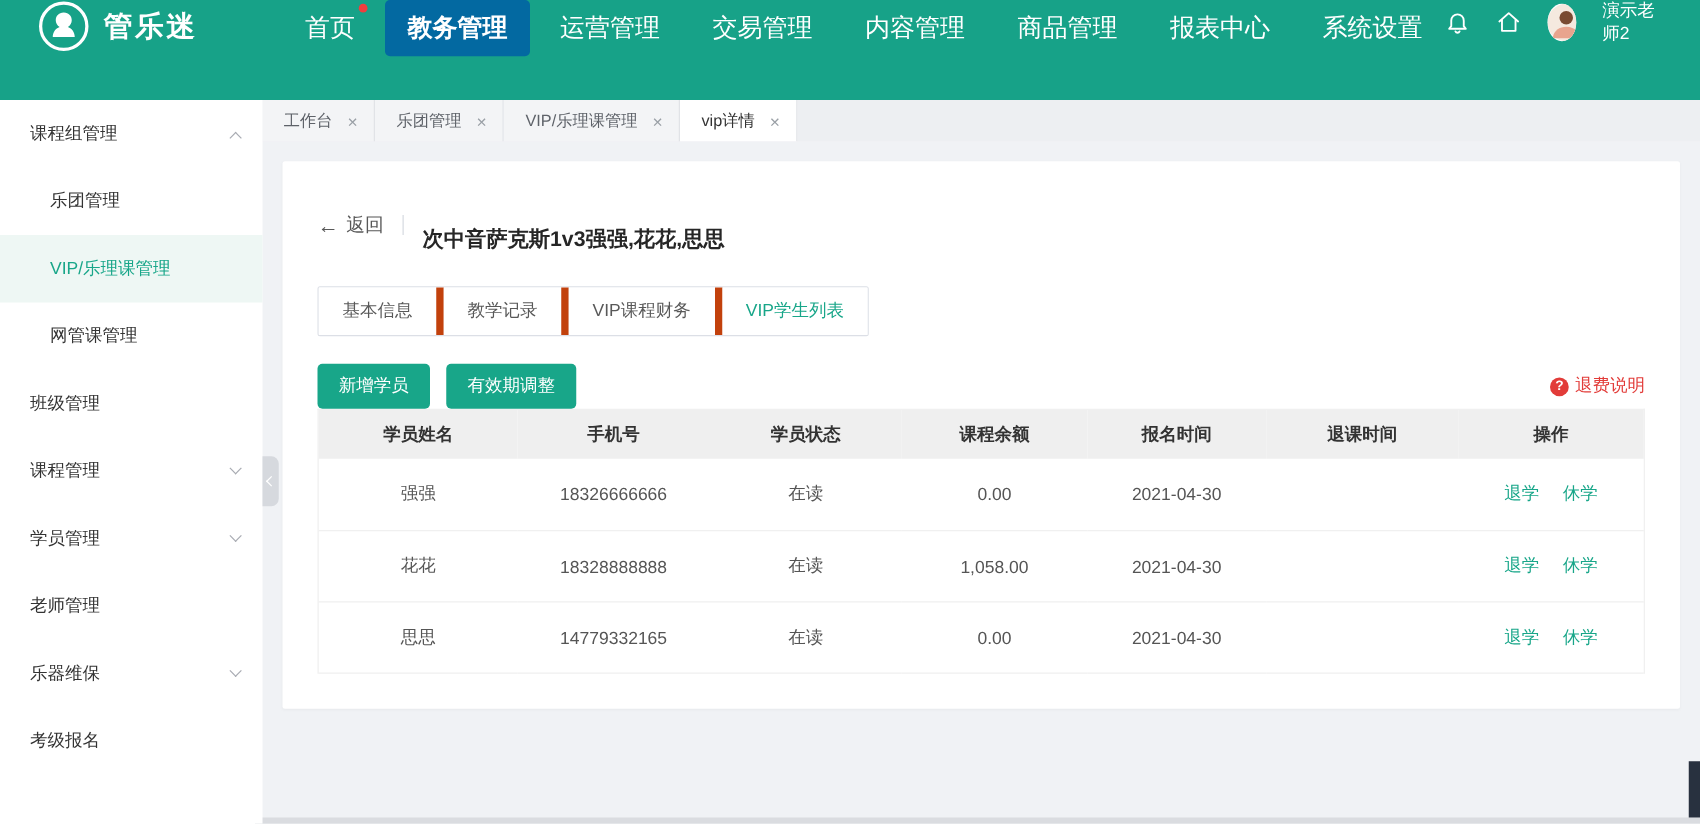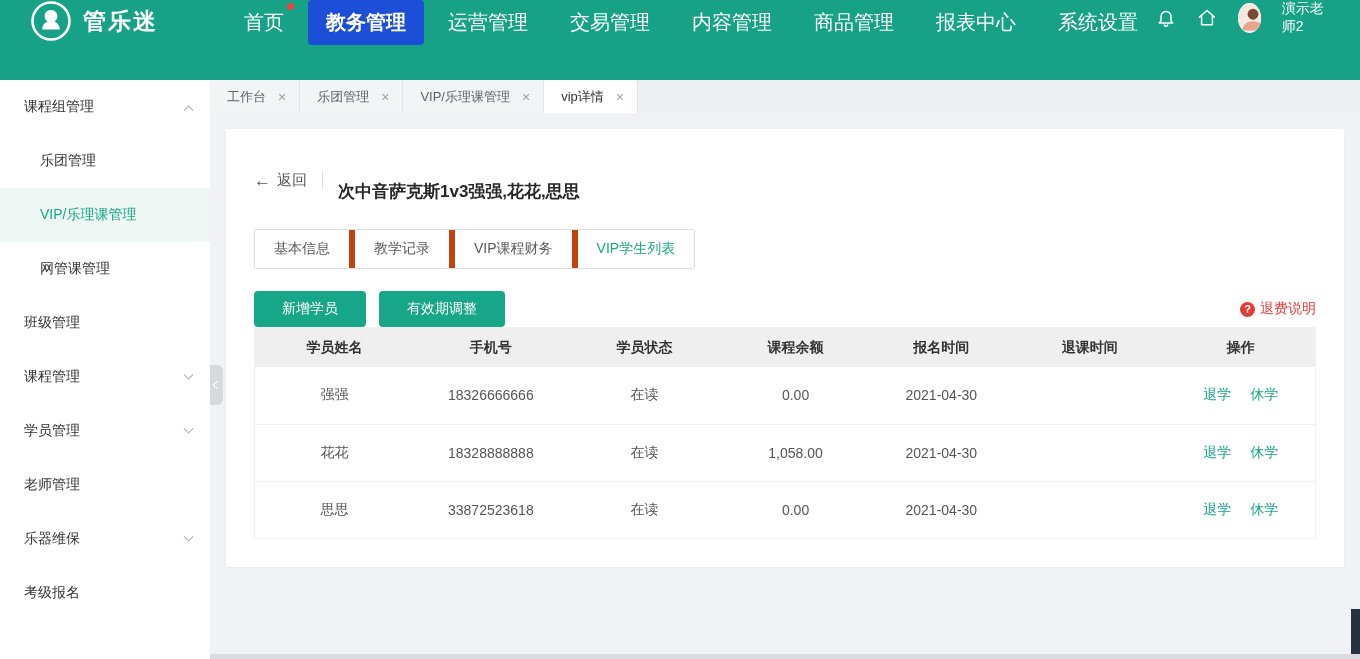--- a/index.html
+++ b/index.html
@@ -19,21 +19,21 @@
     padding: 0 30px; color: #fff;
   }
   .logo { display: flex; align-items: center; gap: 11px; min-width: 148px; cursor: pointer; }
   .logo-icon { display: flex; }
   .logo-text { font-size: 23px; font-weight: bold; letter-spacing: 2px; }
   .nav { display: flex; align-items: center; gap: 6px; margin-left: 48px; }
   .nav-item {
     position: relative; padding: 9px 18px; font-size: 20px;
     border-radius: 4px; cursor: pointer; white-space: nowrap;
   }
-  .nav-item.active { background: #1d4ed8; font-weight: bold; }
+  .nav-item.active { background: #0369a1; font-weight: bold; }
   .nav-item .dot {
     position: absolute; top: 3px; right: 8px;
     width: 7px; height: 7px; border-radius: 50%; background: #F03E3E;
   }
   .topnav-right { margin-left: auto; display: flex; align-items: center; gap: 21px; }
   .icon-btn { display: flex; cursor: pointer; }
   .avatar { width: 30px; height: 30px; border-radius: 50%; overflow: hidden; background: #fff; cursor: pointer; }
   .user-name { font-size: 14px; cursor: pointer; }
 
   
@@ -82,21 +82,21 @@
   .detail-tab {
     padding: 10px 19px; font-size: 14px; color: #595959;
     border-right: 6px solid #c2410c; background: #fff; cursor: pointer; white-space: nowrap;
   }
   .detail-tab:last-child { border-right: none; }
   .detail-tab.active { color: #18A689; }
 
   .actions-row { display: flex; align-items: center; margin-top: 22px; }
   .btn {
     background: #18A689; color: #fff; font-size: 14px; border: none;
-    padding: 9px 28px; border-radius: 4px; cursor: pointer; white-space: nowrap;
+    padding: 9px 17px; border-radius: 4px; cursor: pointer; white-space: nowrap;
   }
   .btn + .btn { margin-left: 13px; }
   .refund-note { margin-left: auto; display: flex; align-items: center; gap: 5px; color: #E23C39; font-size: 14px; cursor: pointer; }
   .q-icon {
     width: 15px; height: 15px; border-radius: 50%; background: #E23C39; color: #fff;
     font-size: 11px; font-weight: bold; display: flex; align-items: center; justify-content: center;
   }
 
   .table-wrap { border: 1px solid #F0F0F0; border-bottom: none; }
   table { width: 100%; border-collapse: collapse; font-size: 14px; table-layout: fixed; }
@@ -320,21 +320,21 @@
                   <td>1,058.00</td>
                   <td>2021-04-30</td>
                   <td></td>
                   <td>
                     <span class="link">退学</span>
                     <span class="link">休学</span>
                   </td>
                 </tr>
                 <tr>
                   <td>思思</td>
-                  <td>33872523618</td>
+                  <td>14779332165</td>
                   <td>在读</td>
                   <td>0.00</td>
                   <td>2021-04-30</td>
                   <td></td>
                   <td>
                     <span class="link">退学</span>
                     <span class="link">休学</span>
                   </td>
                 </tr>
               </tbody>

